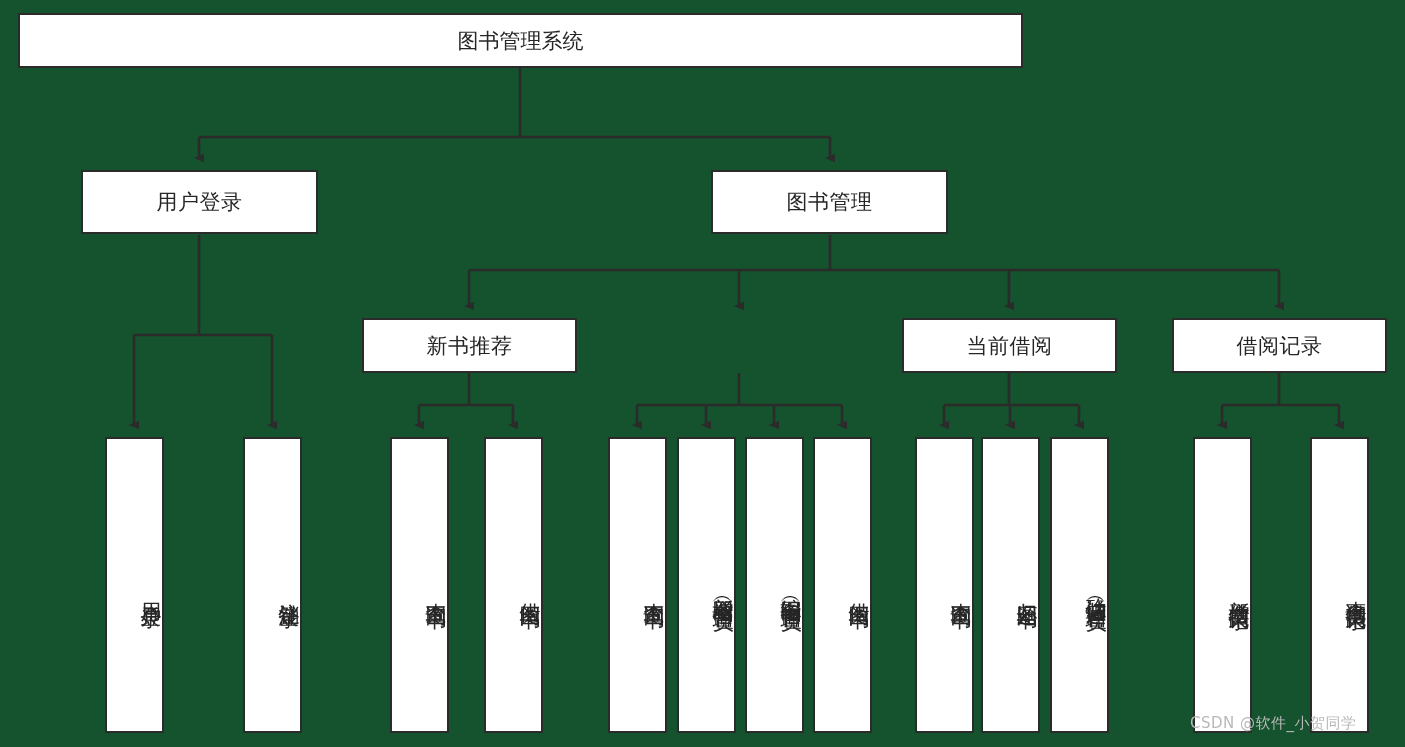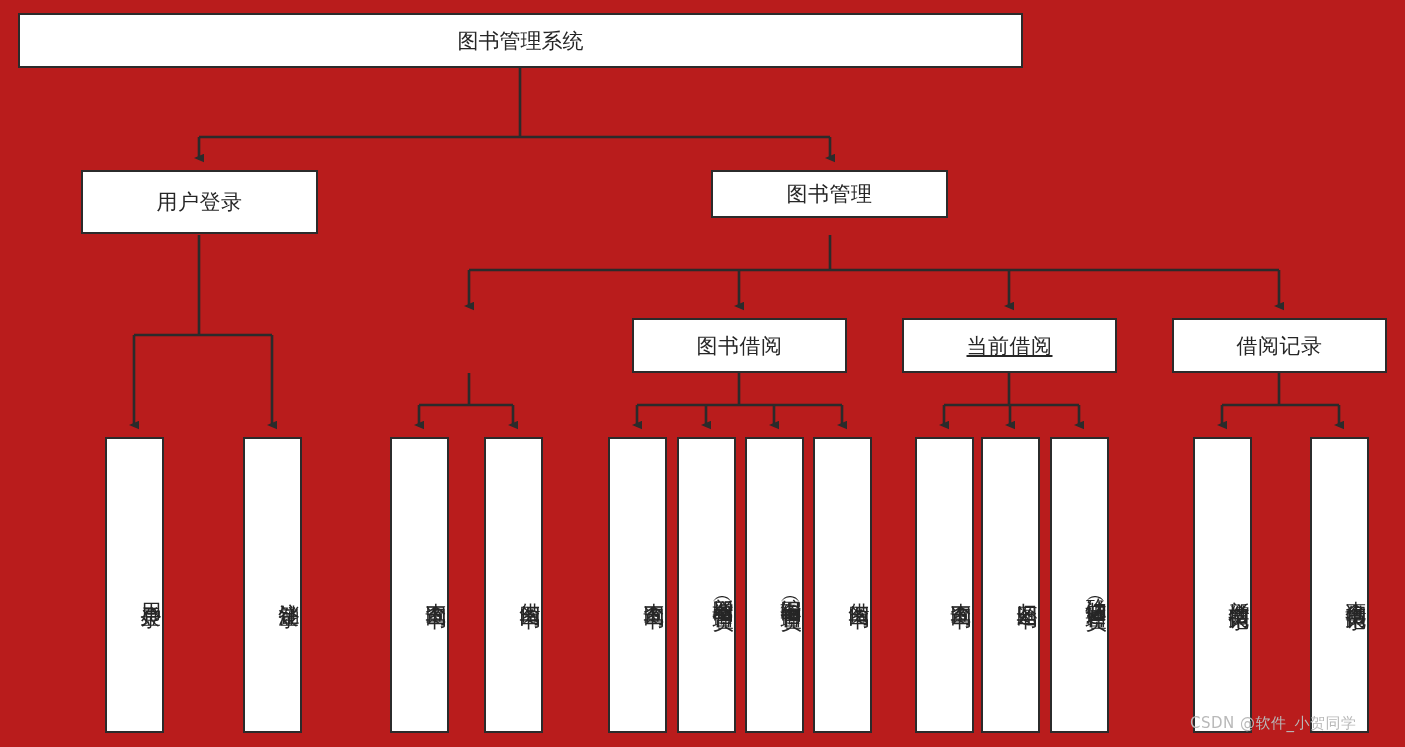--- a/index.html
+++ b/index.html
@@ -8,21 +8,21 @@
     padding: 0;
     background: #ffffff;
   }
   body {
     font-family: "DejaVu Sans", "Liberation Sans", sans-serif;
   }
   #diagram-root {
     position: relative;
     width: 1405px;
     height: 747px;
-    background: #b91c1c;
+    background: #14532d;
     overflow: hidden;
   }
   #edge-layer {
     position: absolute;
     left: 0;
     top: 0;
     width: 1405px;
     height: 747px;
     pointer-events: none;
   }
@@ -126,28 +126,28 @@
     </g>
   </svg>
 
   <div class="node node-root" style="left:18px; top:13px; width:1005px; height:55px;">
     <span>图书管理系统</span>
   </div>
 
   <div class="node node-h" style="left:81px; top:170px; width:237px; height:64px;">
     <span>用户登录</span>
   </div>
-  <div class="node node-h" style="left:711px; top:170px; width:237px; height:48px;text-align:right;">
+  <div class="node node-h" style="left:711px; top:170px; width:237px; height:64px;text-align:right;">
     <span>图书管理</span>
   </div>
 
-  <div class="node node-h" style="left:632px; top:318px; width:215px; height:55px;">
-    <span>图书借阅</span>
+  <div class="node node-h" style="left:362px; top:318px; width:215px; height:55px;">
+    <span>新书推荐</span>
   </div>
-  <div class="node node-h" style="left:902px; top:318px; width:215px; height:55px;text-decoration:underline;">
+  <div class="node node-h" style="left:902px; top:318px; width:215px; height:55px;">
     <span>当前借阅</span>
   </div>
   <div class="node node-h" style="left:1172px; top:318px; width:215px; height:55px;justify-content:center;">
     <span>借阅记录</span>
   </div>
 
   <div class="node node-v" style="left:105px; top:437px; width:59px; height:296px;">
     <span class="vlabel">用户登录</span>
   </div>
   <div class="node node-v" style="left:243px; top:437px; width:59px; height:296px;">

